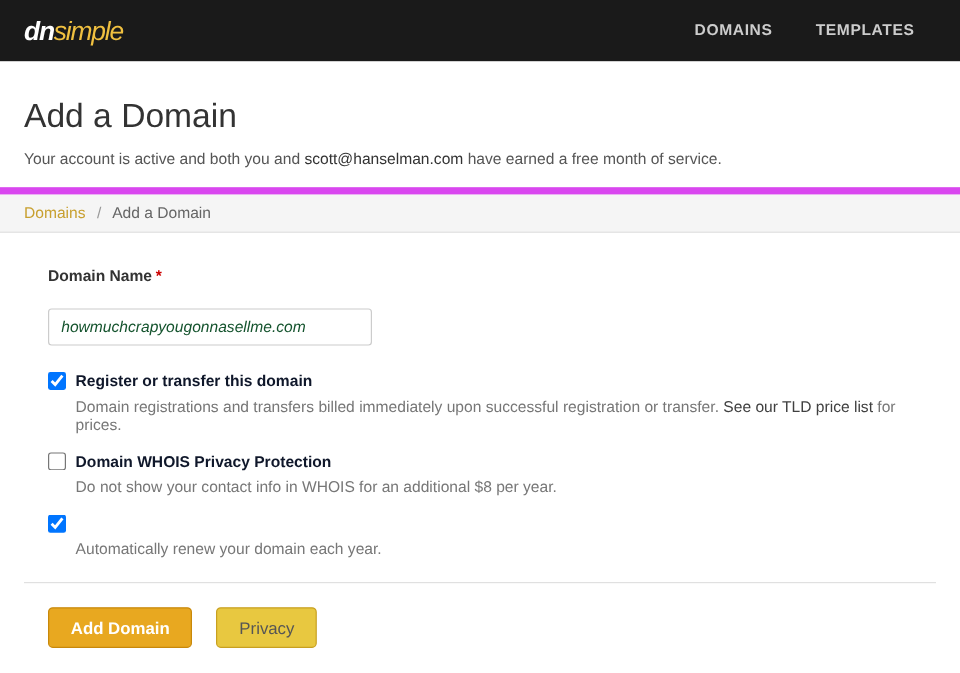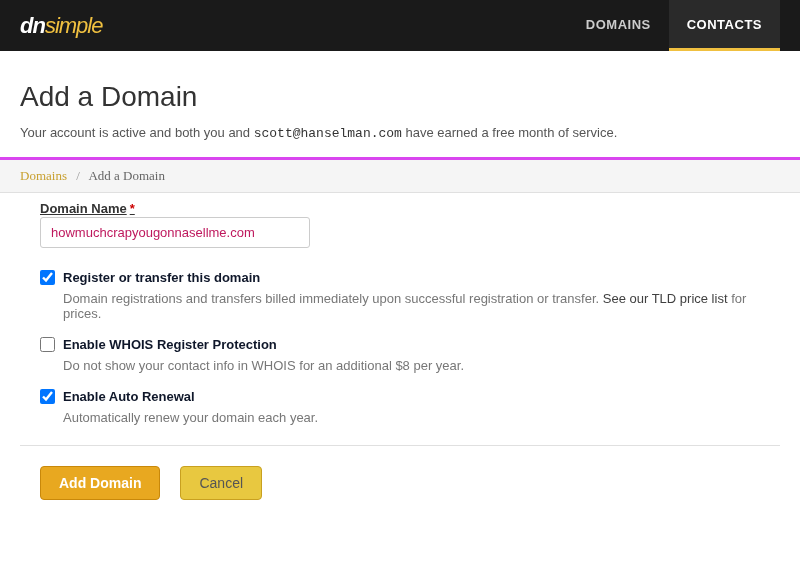--- a/index.html
+++ b/index.html
@@ -68,32 +68,30 @@
       margin-bottom: 12px;
     }
 
     .info-banner {
       font-size: 13px;
       color: #555;
       margin-bottom: 16px;
     }
     .info-banner .email {
       color: #333;
-      font-family: Liberation Mono, monospace;
     }
 
     
     .breadcrumb-bar {
       background: #f5f5f5;
-      border-top: 3px solid #d946ef;
+      border-top: 6px solid #d946ef;
       border-bottom: 1px solid #e0e0e0;
       padding: 8px 20px;
       font-size: 13px;
-      margin: 0 -20px 8px -20px;
-      font-family: Liberation Serif, serif;
+      margin: 0 -20px 28px -20px;
     }
     .breadcrumb-link {
       color: #c8a030;
       cursor: pointer;
       text-decoration: none;
     }
     .breadcrumb-sep {
       color: #999;
       margin: 0 6px;
     }
@@ -102,36 +100,36 @@
     }
 
     
     .form-section {
       padding: 0 20px;
     }
     .field-label {
       font-size: 13px;
       font-weight: bold;
       color: #333;
-      margin-bottom: 1px;
-      text-decoration: underline;
+      margin-bottom: 20px;
     }
     .required-star {
       color: #cc0000;
       margin-left: 3px;
     }
     .text-input {
       width: 270px;
       padding: 7px 10px;
       border: 1px solid #ccc;
       border-radius: 3px;
       font-size: 13px;
-      color: #be185d;
+      color: #14532d;
       background: #fff;
       margin-bottom: 18px;
+      font-style: italic;
     }
 
     .checkbox-row {
       display: flex;
       align-items: center;
       margin-bottom: 6px;
       margin-top: 4px;
     }
     .checkbox-row input[type="checkbox"] {
       width: 15px;
@@ -195,21 +193,21 @@
 </head>
 <body>
 
 <header class="header">
   <div class="logo">
     <span class="logo-dn">dn</span>
       <span class="logo-simple">simple</span>
   </div>
   <nav class="nav">
     <div class="nav-item">DOMAINS</div>
-    <div class="nav-item active">CONTACTS</div>
+    <div class="nav-item">TEMPLATES</div>
   </nav>
 </header>
 
 <div class="main">
   <h1>Add a Domain</h1>
 
   <div class="info-banner">
     <span>Your account is active and both you and </span><span class="email">scott@hanselman.com</span><span> have earned a free month of service.</span>
   </div>
 
@@ -228,30 +226,29 @@
     <div class="checkbox-row">
       <input type="checkbox" id="register" checked="" style="">
       <label for="register" class="checkbox-label">Register or transfer this domain</label>
     </div>
     <div class="helper-text">
       <span>Domain registrations and transfers billed immediately upon successful registration or transfer. </span><a class="price-link">See our TLD price list</a><span> for prices.</span>
     </div>
 
     <div class="checkbox-row">
       <input type="checkbox" id="whois" style="">
-      <label for="whois" class="checkbox-label">Enable WHOIS Register Protection</label>
+      <label for="whois" class="checkbox-label">Domain WHOIS Privacy Protection</label>
     </div>
     <div class="helper-text">Do not show your contact info in WHOIS for an additional $8 per year.</div>
 
     <div class="checkbox-row">
       <input type="checkbox" id="renewal" checked="" style="">
-      <label for="renewal" class="checkbox-label">Enable Auto Renewal</label>
     </div>
     <div class="helper-text">Automatically renew your domain each year.</div>
 
     <hr class="divider">
 
     <div class="button-row">
       <button class="btn-primary">Add Domain</button>
-      <button class="btn-secondary">Cancel</button>
+      <button class="btn-secondary">Privacy</button>
     </div>
   </div>
 </div>
 
 </body></html>

